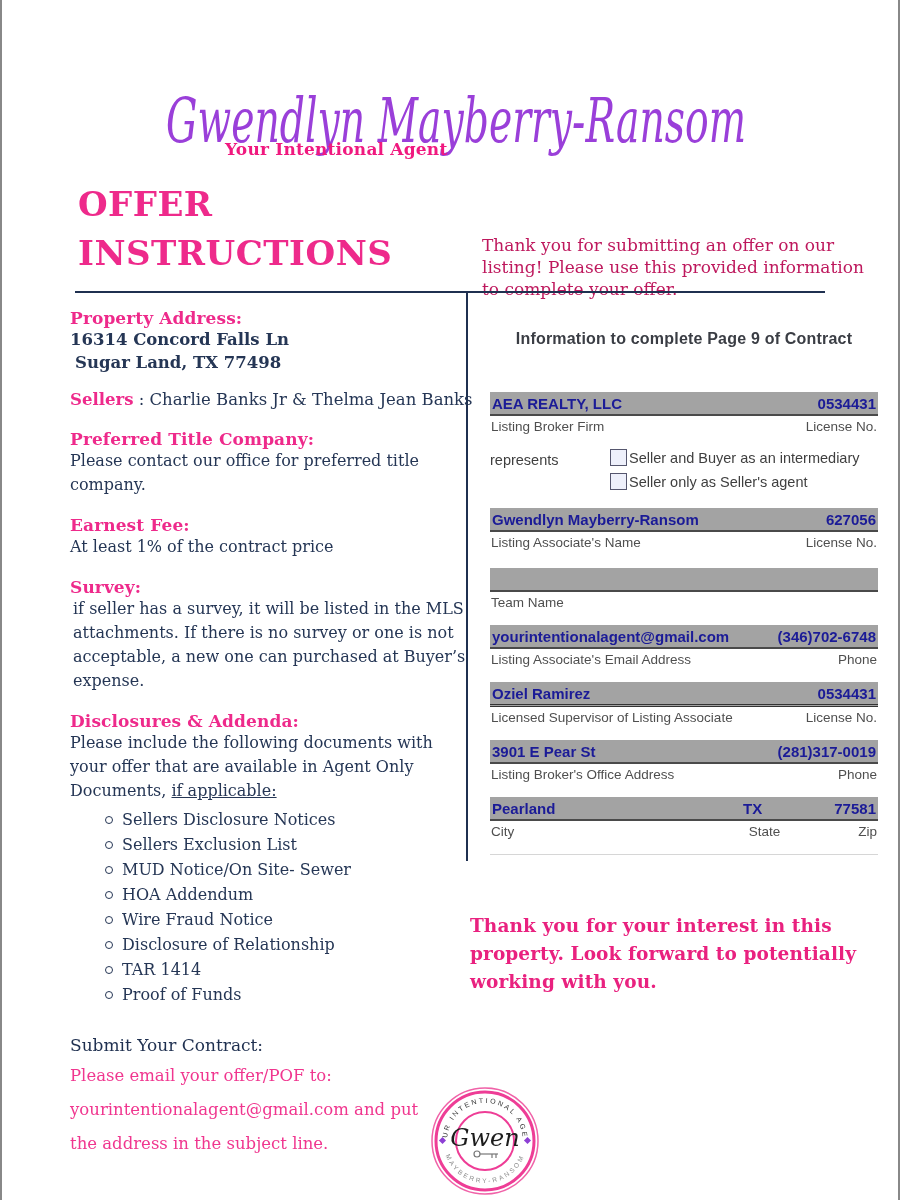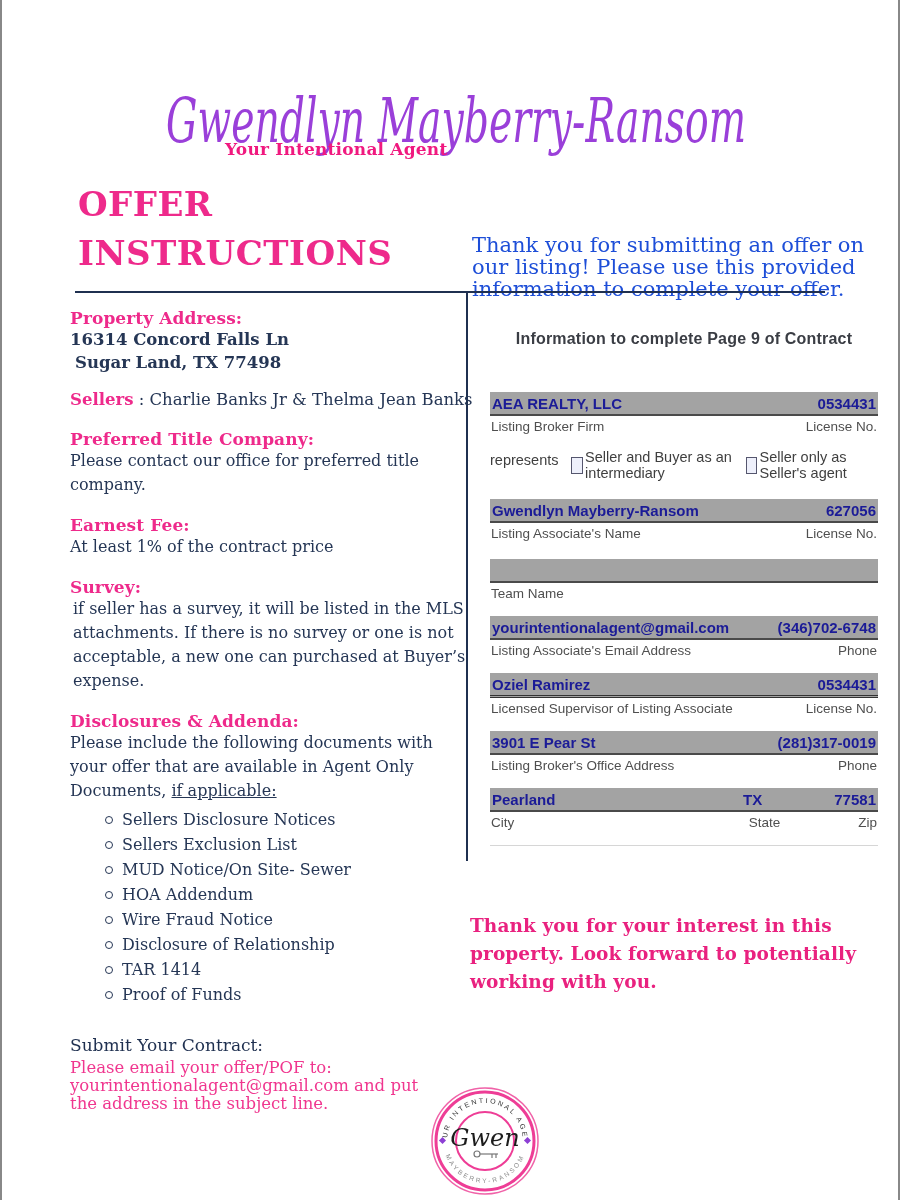--- a/index.html
+++ b/index.html
@@ -13,22 +13,22 @@
   .tagline{
     position:absolute;left:223px;top:139px;
     font-size:17px;font-weight:bold;color:#f0197f;letter-spacing:.2px;
   }
   .page-title{
     position:absolute;left:76px;top:180px;margin:0;
     font-size:34px;font-weight:bold;color:#ee2a8b;
     line-height:49px;letter-spacing:.5px;white-space:pre-line;
   }
   .intro{
-    position:absolute;left:470px;top:234px;width:402px;
-    font-size:21px;color:#1d4ed8;line-height:22px;
+    position:absolute;left:480px;top:234px;width:402px;
+    font-size:17px;color:#be185d;line-height:22px;
   }
   
   .hdivider{position:absolute;left:73px;top:291px;width:750px;height:2px;background:#1f3050;}
   .vdivider{position:absolute;left:464px;top:291px;width:2px;height:570px;background:#1f3050;}
   
   .leftcol{position:absolute;left:68px;top:308px;width:404px;color:#253655;}
   .leftcol h3{
     margin:0;font-size:17px;font-weight:bold;color:#ee2a8b;letter-spacing:.1px;
   }
   .leftcol .body{font-size:16px;line-height:24px;margin:0;}
@@ -40,40 +40,40 @@
   .ul-underline{text-decoration:underline;}
   ul.doc-list{margin:4px 0 4px 0;padding:0 0 0 52px;list-style:none;}
   ul.doc-list li{
     font-size:16px;line-height:25px;position:relative;color:#253655;
   }
   ul.doc-list li .ring{
     position:absolute;left:-17px;top:9px;width:6px;height:6px;border:1.5px solid #253655;border-radius:50%;
   }
   .submit-sec{margin-top:28px;}
   .submit-sec .shead{font-size:17px;color:#1f3050;margin-bottom:4px;}
-  .submit-sec .sbody{font-size:16.5px;color:#f0368f;line-height:18px;width:360px;}
+  .submit-sec .sbody{font-size:16.5px;color:#f0368f;line-height:34px;width:360px;}
   
   .rightcol{position:absolute;left:488px;top:330px;width:388px;font-family:"Liberation Sans", sans-serif;}
   .form-title{
     text-align:center;font-size:16px;font-weight:bold;color:#3a3d44;letter-spacing:.2px;margin:0 0 44px 0;
   }
   .frow{margin-bottom:15px;}
   .fval{
     display:flex;justify-content:space-between;align-items:center;
     background:#a3a3a3;border-bottom:2px solid #4a4a4a;
     font-size:15px;font-weight:bold;color:#1b1b97;
     padding:2px 2px 1px 2px;min-height:19px;
   }
   .flab{
     display:flex;justify-content:space-between;
     font-size:13.5px;color:#4f4f4f;padding:3px 1px 0 1px;
   }
   .represents{display:flex;margin:12px 0 18px 0;font-size:14.5px;color:#3f3f3f;}
   .rep-word{width:120px;padding-top:3px;}
-  .rep-opts{display:flex;flex-direction:row;gap:7px;}
+  .rep-opts{display:flex;flex-direction:column;gap:7px;}
   .rep-opt{display:flex;align-items:center;}
   .cbox{
     width:15px;height:15px;border:1.5px solid #55566e;background:#eef0fb;display:inline-block;
   }
   .rep-opt span.optlabel{margin-left:2px;}
   .csz .fval{padding:2px 2px 1px 2px;}
   .csz-state{margin-left:auto;margin-right:72px;}
   .flab .state-lab{margin-left:auto;margin-right:78px;}
   .formend{height:1px;background:#d6d6d6;margin-top:6px;}
   

